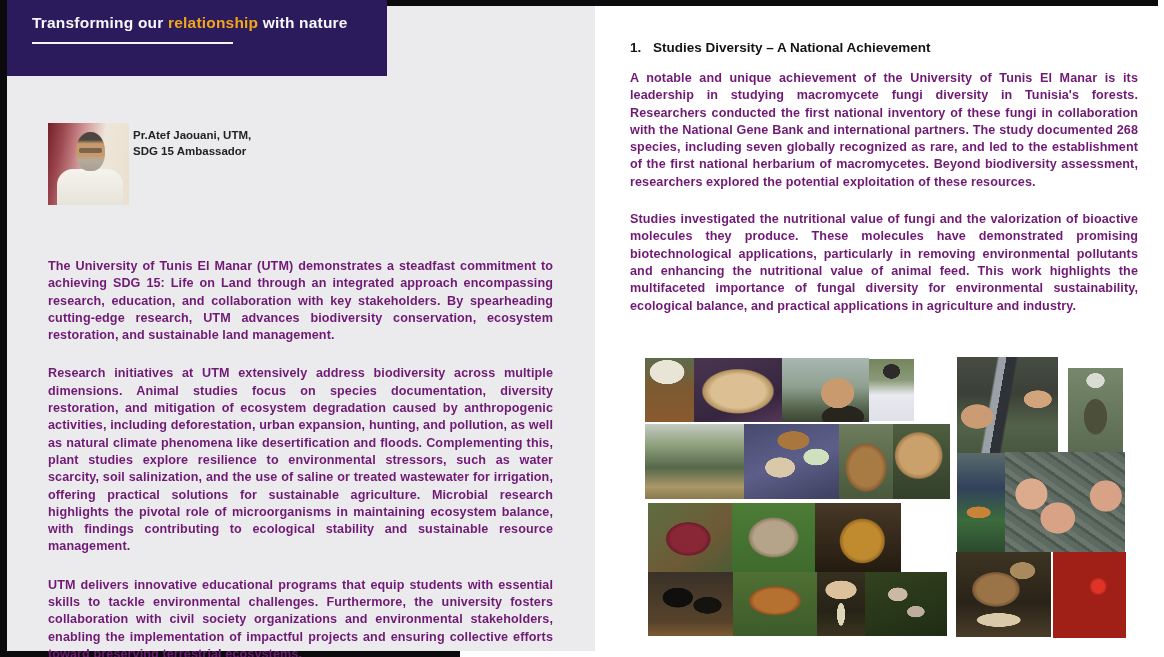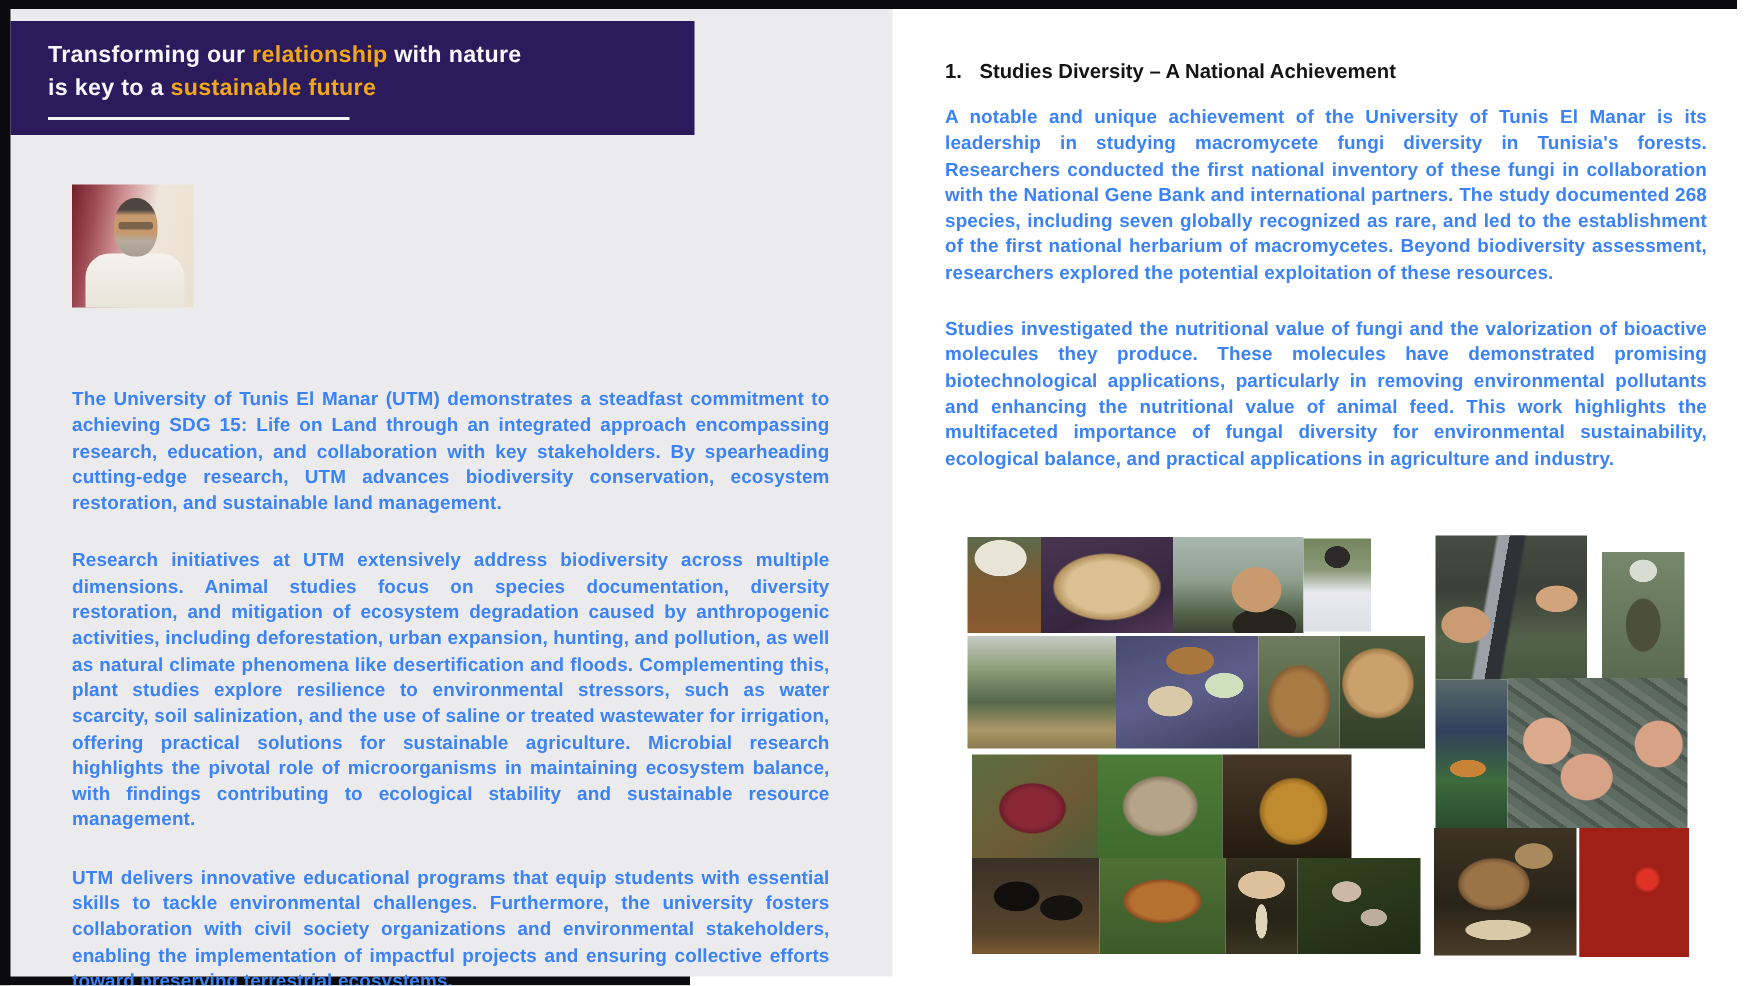--- a/index.html
+++ b/index.html
@@ -5,40 +5,40 @@
   html,body{margin:0;padding:0;background:#ffffff;}
   #page{position:relative;width:1164px;height:657px;background:#ffffff;overflow:hidden;
         font-family:"Liberation Sans", sans-serif;color:#1d1d1f;}
   
   .frame-left{position:absolute;left:0;top:0;width:7px;height:657px;background:#0b0b0d;}
   .frame-top{position:absolute;left:0;top:0;width:1158px;height:6px;background:#0b0b0d;}
   .frame-bottom{position:absolute;left:0;top:651px;width:460px;height:6px;background:#0b0b0d;}
   
   .gray-panel{position:absolute;left:7px;top:6px;width:588px;height:645px;background:#ebebed;}
   
-  .banner{position:absolute;left:7px;top:14px;width:456px;height:76px;background:#2b1a5c;
+  .banner{position:absolute;left:7px;top:0;width:380px;height:76px;background:#2b1a5c;
           box-sizing:border-box;padding:12px 0 0 25px;}
   .banner-title{font-size:15.5px;font-weight:bold;line-height:22px;color:#f7f6fb;letter-spacing:.2px;}
   .banner .o{color:#f2a71b;}
   .banner-underline{width:201px;height:2px;background:#f4f3f7;margin-top:8px;}
   
   .photo{position:absolute;left:48px;top:123px;width:81px;height:82px;overflow:hidden;
          background:linear-gradient(100deg,#731f2b 0%,#9e4a52 18%,#cf9193 38%,#efe6db 62%,#e9e0cf 100%);}
   .photo .shirt{position:absolute;left:9px;top:46px;width:66px;height:38px;border-radius:16px 16px 0 0;
          background:linear-gradient(180deg,#f5f3ed,#e6e3d8);}
   .photo .head{position:absolute;left:28px;top:9px;width:29px;height:39px;border-radius:48% 48% 44% 44%;
          background:linear-gradient(180deg,#4d4540 0 20%,#c79a6e 30% 60%,#b4ab9e 74%,#a89f92 100%);}
   .photo .glasses{position:absolute;left:31px;top:25px;width:23px;height:5px;border-radius:2px;
          background:rgba(60,55,50,.55);}
   .caption{position:absolute;left:133px;top:127px;font-size:11.5px;font-weight:600;line-height:16px;color:#232325;}
   
   .left-body{position:absolute;left:48px;top:210px;width:505px;margin-top:48px;}
   .right-body{position:absolute;left:630px;top:70px;width:508px;}
   .left-body p,.right-body p{margin:0 0 21px 0;font-size:12.6px;line-height:17.3px;
-         text-align:justify;font-weight:600;color:#3b82f6;letter-spacing:.1px;}
+         text-align:justify;font-weight:600;color:#701a75;letter-spacing:.1px;}
   .right-body p{margin-bottom:20px;}
   .rc-heading{position:absolute;left:630px;top:40px;font-size:13.5px;font-weight:bold;color:#141416;
          display:flex;align-items:baseline;}
   .rc-heading .num{width:23px;}
   
   .collage{position:absolute;left:645px;top:357px;width:481px;height:281px;}
   .tile{position:absolute;}
   .t0{left:0;top:1px;width:49px;height:64px;background:
       radial-gradient(ellipse 60% 32% at 45% 22%,#e9e5d6 0 58%,transparent 60%),
       linear-gradient(180deg,#5d6b4c 0%,#7b5a32 45%,#8a5a2e 100%);}
@@ -122,29 +122,32 @@
 <div id="page">
 
   <div class="gray-panel"></div>
   <div class="frame-left"></div>
   <div class="frame-top"></div>
   <div class="frame-bottom"></div>
 
   <div class="banner">
     <div class="banner-title">
       <div><span class="w">Transforming our </span><span class="o">relationship</span><span class="w"> with nature</span></div>
-      <div><span class="w">is key to a </span><span class="o">sustainable future</span></div>
     </div>
     <div class="banner-underline"></div>
   </div>
 
   <div class="photo" title="Portrait of Pr. Atef Jaouani">
     <div class="shirt"></div>
     <div class="head"></div>
     <div class="glasses"></div>
+  </div>
+  <div class="caption">
+    <div>Pr.Atef Jaouani, UTM,</div>
+    <div>SDG 15  Ambassador</div>
   </div>
 
   <div class="left-body">
     <p>The University of Tunis El Manar (UTM) demonstrates a steadfast commitment to achieving SDG 15: Life on Land through an integrated approach encompassing research, education, and collaboration with key stakeholders. By spearheading cutting-edge research, UTM advances biodiversity conservation, ecosystem restoration, and sustainable land management.</p>
     <p>Research initiatives at UTM extensively address biodiversity across multiple dimensions. Animal studies focus on species documentation, diversity restoration, and mitigation of ecosystem degradation caused by anthropogenic activities, including deforestation, urban expansion, hunting, and pollution, as well as natural climate phenomena like desertification and floods. Complementing this, plant studies explore resilience to environmental stressors, such as water scarcity, soil salinization, and the use of saline or treated wastewater for irrigation, offering practical solutions for sustainable agriculture. Microbial research highlights the pivotal role of microorganisms in maintaining ecosystem balance, with findings contributing to ecological stability and sustainable resource management.</p>
     <p>UTM delivers innovative educational programs that equip students with essential skills to tackle environmental challenges. Furthermore, the university fosters collaboration with civil society organizations and environmental stakeholders, enabling the implementation of impactful projects and ensuring collective efforts toward preserving terrestrial ecosystems.</p>
   </div>
 
   <div class="rc-heading">
     <span class="num">1.</span>

